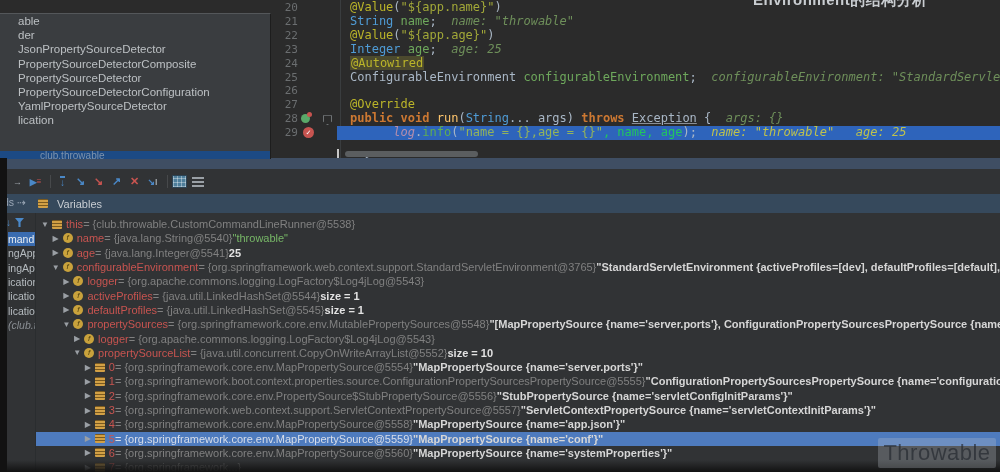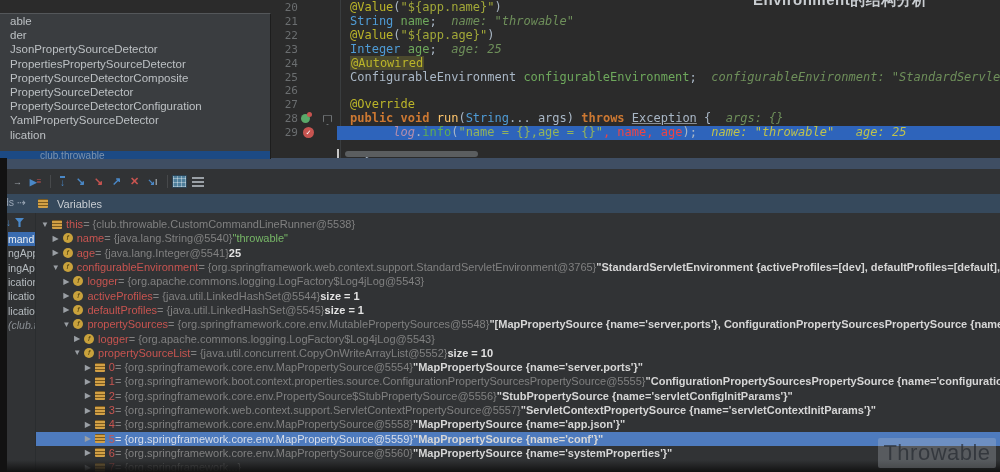--- a/index.html
+++ b/index.html
@@ -20,33 +20,33 @@
   .sg-field{color:#6ea85c}
   .sg-plain{color:#a9b7c6}
   .sg-kw{color:#cc7832;font-weight:bold}
   .sg-method{color:#ffc66d}
   .sg-exc{color:#a9b7c6;text-decoration:underline;text-decoration-color:#8a8f94;}
   .sg-hint{color:#6e8f5a;font-style:italic}
   .sg-hint29{color:#bfc24d;font-style:italic}
   .sg-logf{color:#b48ead;font-style:italic}
   .sg-method2{color:#5fad53}
   .sg-str29{color:#93b35c}
-  .sg-muted{color:#ef4444}
+  .sg-muted{color:#22c55e}
   .bp-red{position:absolute;left:303px;top:1px;width:11px;height:11px;border-radius:50%;background:#c75450;
           color:#fff;font-size:8px;line-height:11px;text-align:center;font-weight:bold;}
   .bp-green{position:absolute;left:301px;top:2px;width:9px;height:9px;border-radius:50%;background:#59a869;}
   .bp-green i{position:absolute;right:-2px;top:-2px;width:5px;height:5px;border-radius:50%;background:#c75450;}
   .fold{position:absolute;left:323px;top:3px;width:7px;height:8px;border:1px solid #7f8487;
         clip-path:polygon(0 0,100% 0,100% 62%,50% 100%,0 62%);opacity:.8;}
   #hscroll{position:absolute;left:345px;top:151px;width:133px;height:6px;border-radius:3px;background:#5b5e60;}
   #caret-tick{position:absolute;left:337px;top:149px;width:2px;height:10px;background:#c8c8c8;}
   
   #popup{position:absolute;left:0;top:13px;width:270px;height:145px;background:#3a3d40;z-index:5;
          border-top:1px solid #54575a;border-right:1px solid #1d1d1d;overflow:hidden;}
-  .popup-item{height:14.2px;line-height:14.2px;padding-left:10px;font-size:11.5px;color:#bcc0c3;white-space:nowrap;}
+  .popup-item{height:14.2px;line-height:14.2px;padding-left:18px;font-size:11.5px;color:#bcc0c3;white-space:nowrap;}
   #popup-sel{position:absolute;left:0;bottom:0;width:100%;height:8px;background:#1c4a84;
              color:#7e93ad;font-size:10px;line-height:10px;padding-left:40px;overflow:hidden;}
   
   #band{position:absolute;left:0;top:158px;width:1000px;height:11px;background:#3f4e63;}
   #toolbar{position:absolute;left:0;top:169px;width:1000px;height:25px;background:#313335;display:flex;align-items:center;padding-left:10px;box-sizing:border-box;}
   .tbi{width:15px;height:16px;margin-right:3px;display:flex;align-items:center;justify-content:center;
        font-size:11px;font-weight:bold;position:relative;}
   .tsep{width:1px;height:13px;background:#47494b;margin:0 4px;}
   .blue{color:#4a88c7}.red{color:#c75450}.gray{color:#9aa0a6}
   .overbar{border-top:2px solid #4a88c7;padding-top:0px;color:#4a88c7;line-height:9px;font-size:10px;}
@@ -152,21 +152,20 @@
     </div>
   <div id="caret-tick"></div>
   <div id="hscroll"></div>
 </div>
 
 <div id="popup">
   <div id="popup-list">
       <div class="popup-item">able</div>
       <div class="popup-item">der</div>
       <div class="popup-item">JsonPropertySourceDetector</div>
-      <div class="popup-item">PropertiesPropertySourceDetector</div>
       <div class="popup-item">PropertySourceDetectorComposite</div>
       <div class="popup-item">PropertySourceDetector</div>
       <div class="popup-item">PropertySourceDetectorConfiguration</div>
       <div class="popup-item">YamlPropertySourceDetector</div>
       <div class="popup-item">lication</div>
     </div>
   <div id="popup-sel">club.throwable</div>
 </div>
 
 <div id="band"></div>

